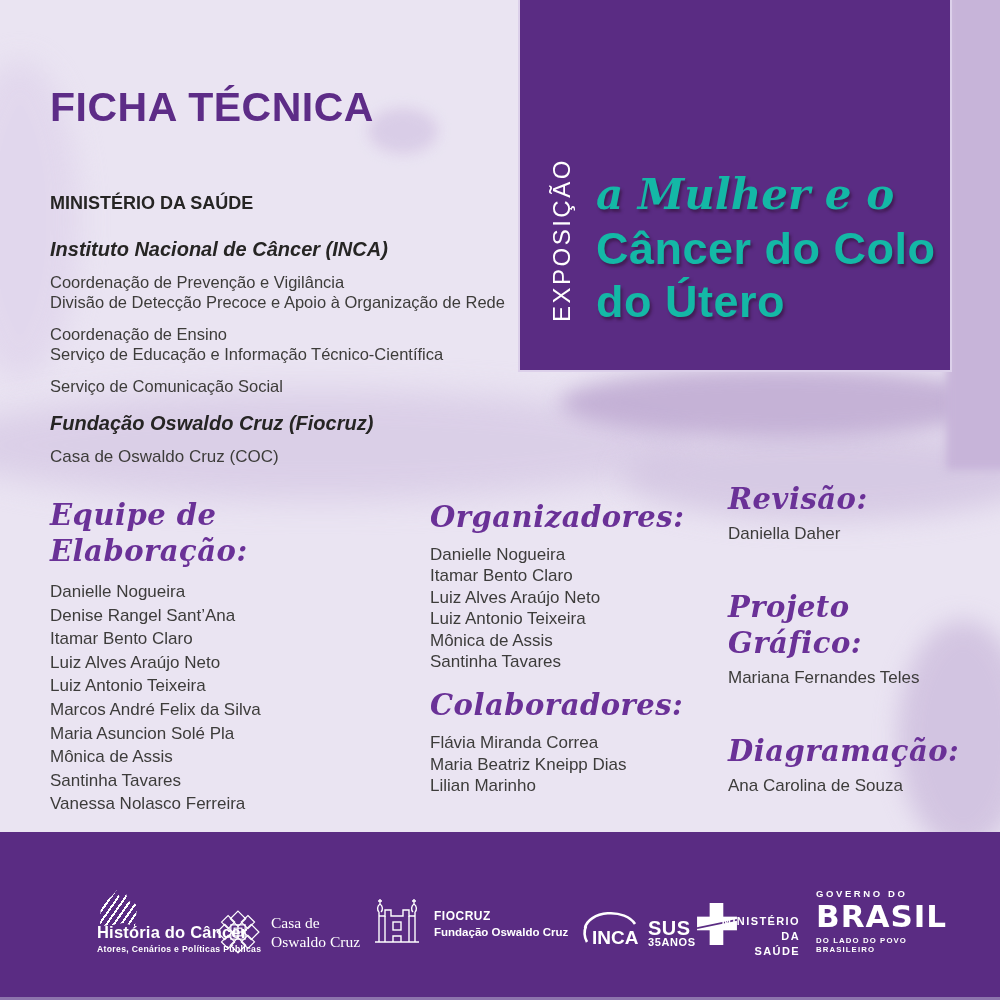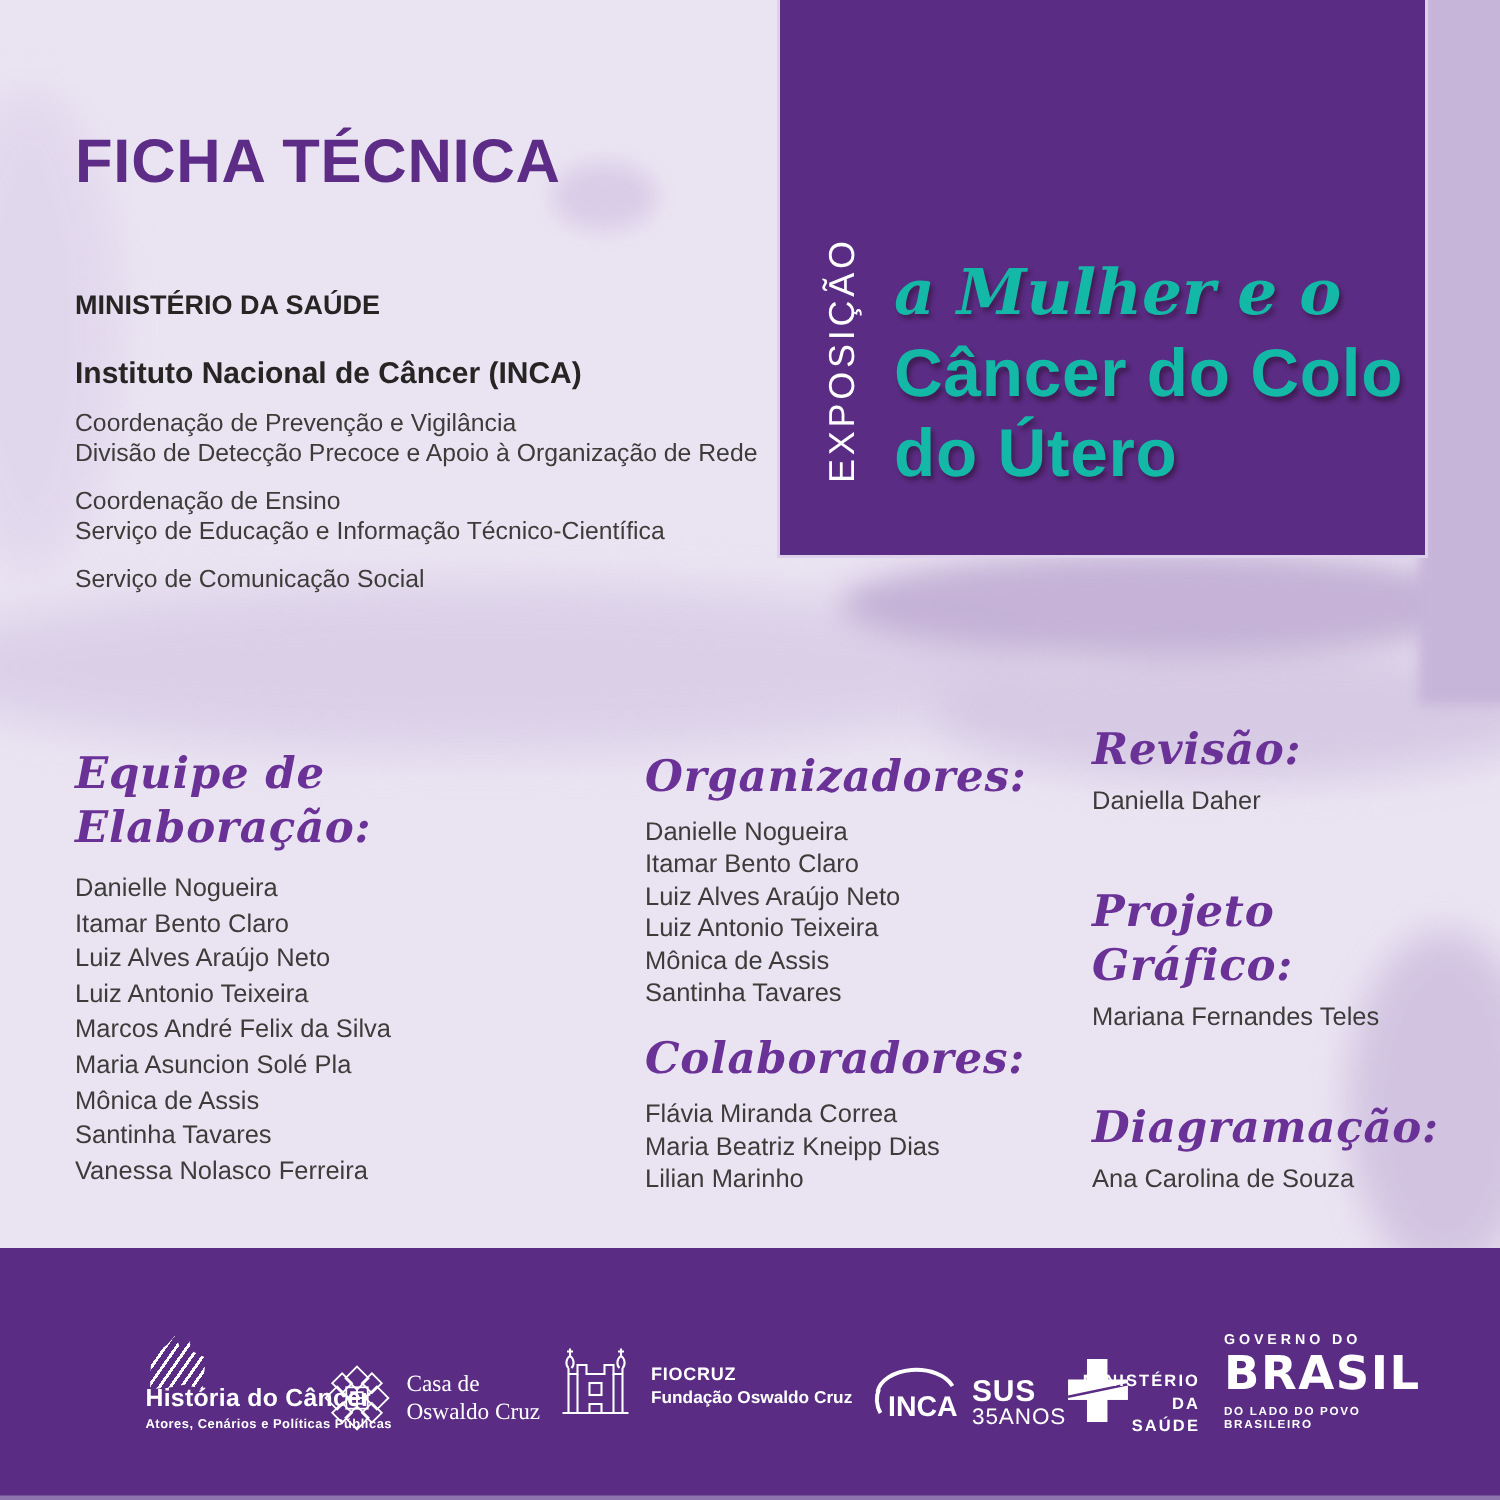--- a/index.html
+++ b/index.html
@@ -19,21 +19,21 @@
   .w6{left:898px;top:620px;width:130px;height:230px;background:#cdbddd;filter:blur(12px);opacity:.8;}
   .w7{left:-40px;top:60px;width:120px;height:320px;background:#e0d5ec;filter:blur(14px);opacity:.8;}
 
   
   .page-title{position:absolute;left:50px;top:84px;font-size:41px;font-weight:700;
     letter-spacing:.5px;color:#5d2c87;}
   .ministry{position:absolute;left:50px;top:193px;font-size:18px;font-weight:700;color:#262524;}
   .org-block{position:absolute;left:50px;color:#3d3c3a;}
   .inca-block{top:238px;}
   .fiocruz-block{top:412px;}
-  .org-title{font-size:20px;font-weight:700;color:#262524;margin:0 0 11px 0;}
+  .org-title{font-size:20px;font-weight:700;color:#262524;margin:0 0 11px 0;font-style:italic;}
   .org-group{margin:0 0 12px 0;}
   .org-group div{font-size:16.5px;line-height:20px;}
   .fiocruz-block .org-group div{font-size:17px;line-height:22px;}
 
   
   .script-h{font-family:"DejaVu Serif","Liberation Serif",serif;font-style:italic;font-weight:700;
     font-size:29px;color:#6a3197;letter-spacing:.5px;line-height:36px;}
   .names{color:#3d3c3b;}
   .names div{font-size:17px;}
   .col{position:absolute;}
@@ -79,21 +79,21 @@
 
   .lg-fiocruz{left:373px;top:58px;display:flex;align-items:flex-end;}
   .fc-text{margin-left:13px;padding-bottom:6px;}
   .fc-l1{font-size:12px;font-weight:700;letter-spacing:.5px;}
   .fc-l2{font-size:11.5px;font-weight:700;margin-top:3px;}
 
   .lg-inca{left:580px;top:78px;}
   .lg-sus{left:648px;top:74px;display:flex;align-items:center;}
   .sus-txt{text-align:left;margin-top:14px;}
   .sus-l1{font-size:20px;font-weight:700;line-height:16px;letter-spacing:.5px;}
-  .sus-l2{font-size:15px;font-weight:400;letter-spacing:.6px;}
+  .sus-l2{font-size:11px;font-weight:700;letter-spacing:.6px;}
   .sus-cross{margin-left:1px;margin-top:-6px;}
 
   .lg-ministerio{left:714px;top:82px;width:86px;text-align:right;
     font-size:11px;font-weight:700;letter-spacing:1.4px;line-height:15px;}
 
   .lg-brasil{left:816px;top:56px;width:150px;text-align:left;}
   .br-top{font-size:9.5px;font-weight:700;letter-spacing:2.6px;}
   .br-main{font-size:31px;font-weight:800;letter-spacing:1px;line-height:34px;
     font-family:"DejaVu Sans","Liberation Sans",sans-serif;}
   .br-bottom{font-size:7.8px;font-weight:700;letter-spacing:1.1px;margin-top:3px;}
@@ -123,25 +123,32 @@
       </div>
     <div class="org-group">
         <div>Coordenação de Ensino</div>
         <div>Serviço de Educação e Informação Técnico-Científica</div>
       </div>
     <div class="org-group">
         <div>Serviço de Comunicação Social</div>
       </div>
   </div>
 
+  <div class="org-block fiocruz-block">
+    <div class="org-title">Fundação Oswaldo Cruz (Fiocruz)</div>
+    <div class="org-group">
+        <div>Casa de Oswaldo Cruz (COC)</div>
+      </div>
+  </div>
 
   <div class="col col-equipe">
     <div class="script-h">Equipe de Elaboração:</div>
     <div class="names">
         <div>Danielle Nogueira</div>
+        <div>Denise Rangel Sant’Ana</div>
         <div>Itamar Bento Claro</div>
         <div>Luiz Alves Araújo Neto</div>
         <div>Luiz Antonio Teixeira</div>
         <div>Marcos André Felix da Silva</div>
         <div>Maria Asuncion Solé Pla</div>
         <div>Mônica de Assis</div>
         <div>Santinha Tavares</div>
         <div>Vanessa Nolasco Ferreira</div>
       </div>
   </div>

